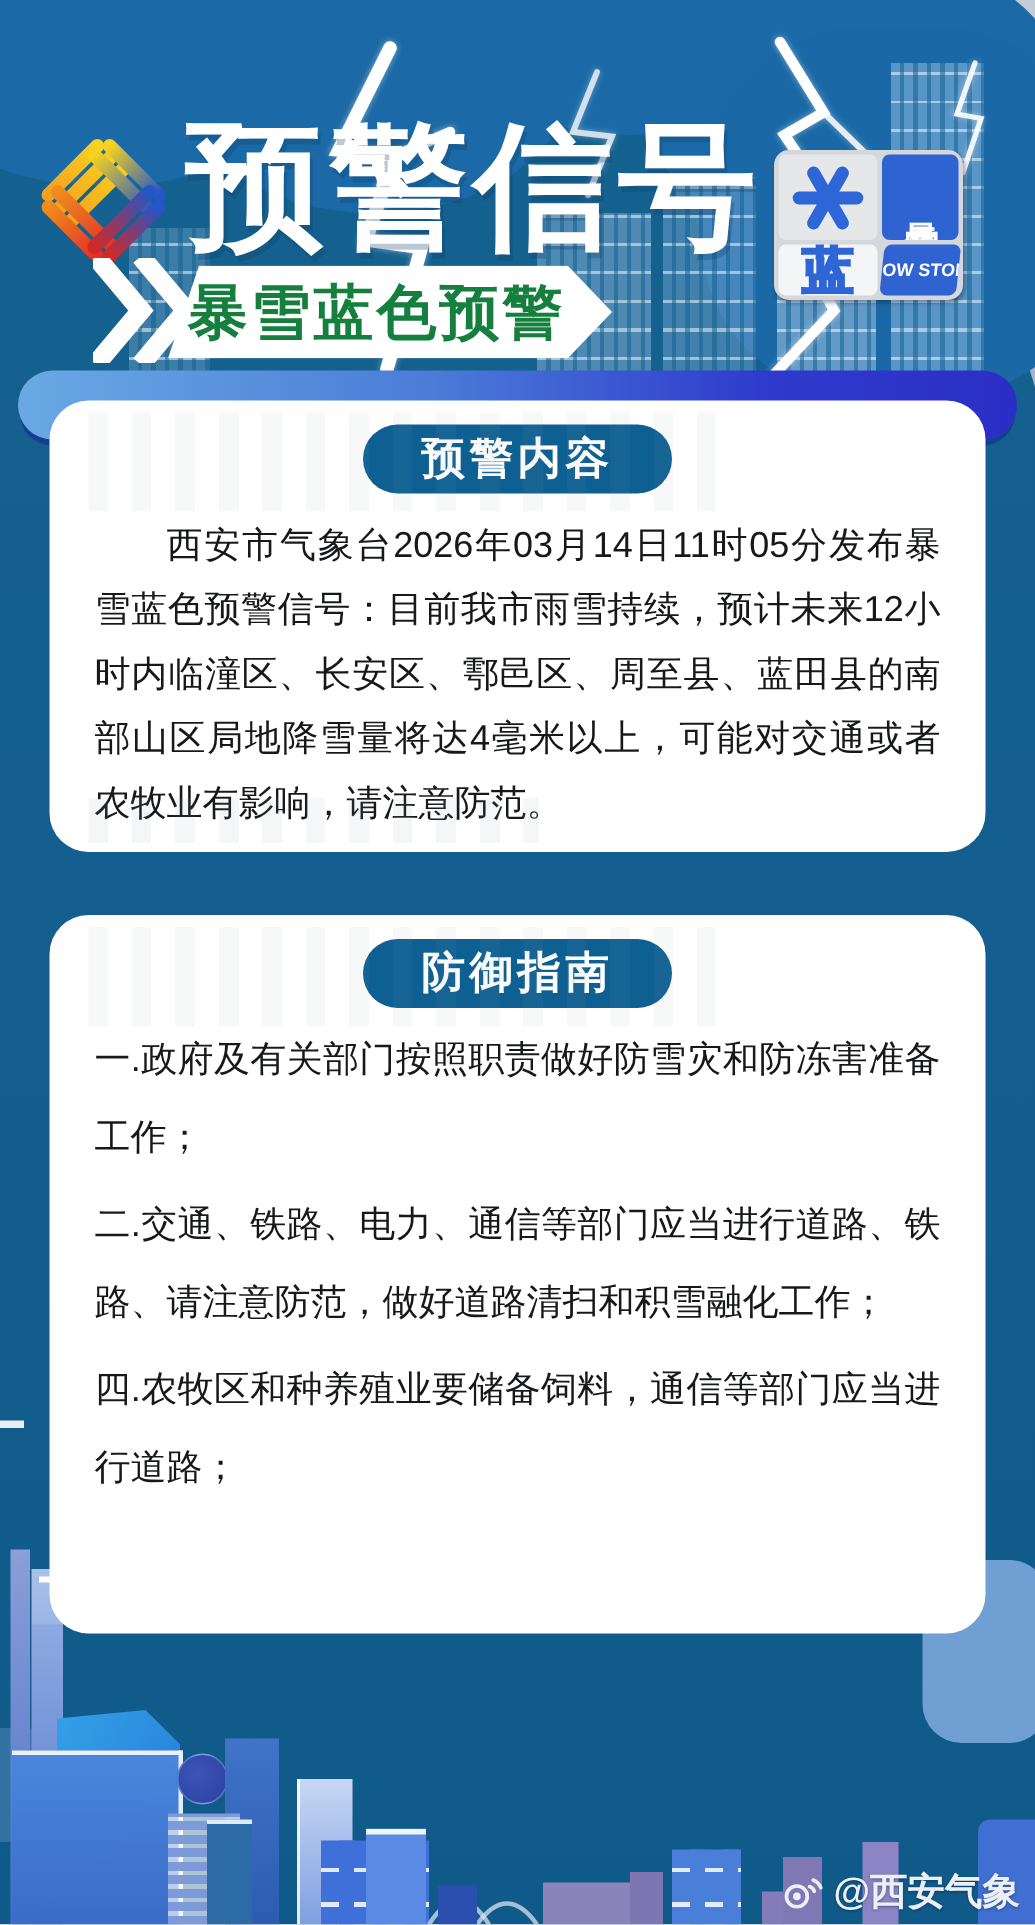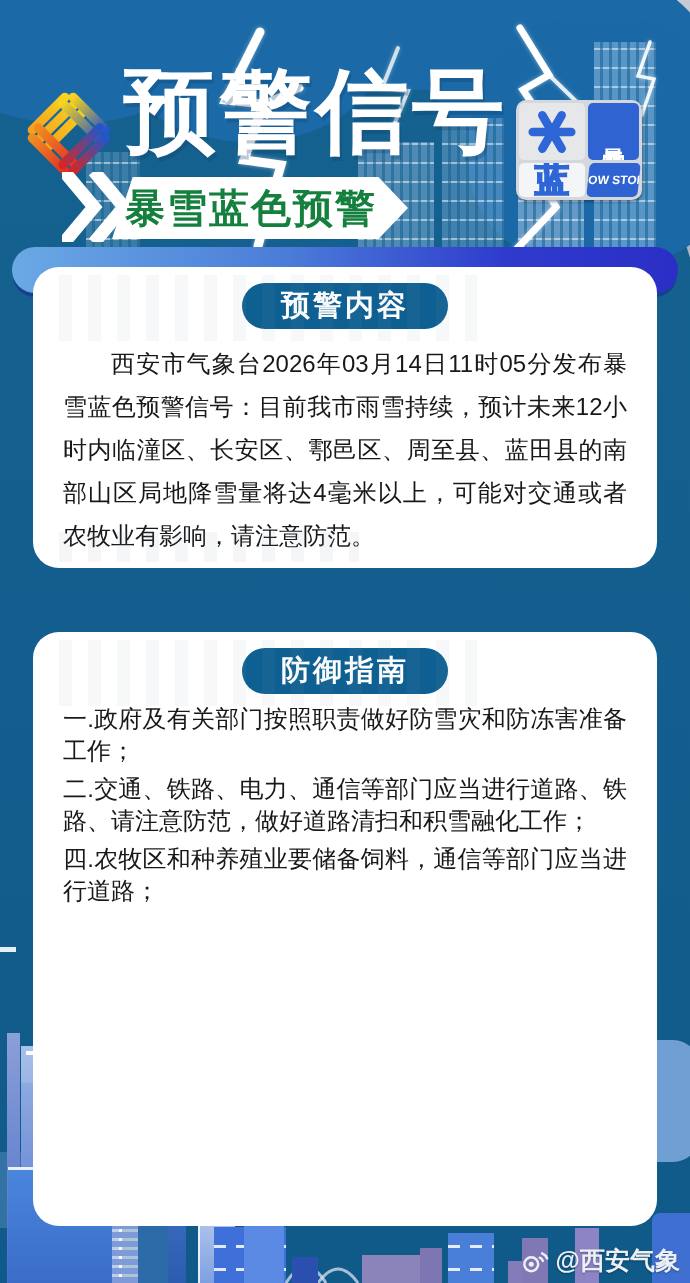--- a/index.html
+++ b/index.html
@@ -28,21 +28,21 @@
   .g1{left:358px;top:142px;width:76px;height:108px;background-color:rgba(165,202,235,.40);}
   .g2{left:442px;top:118px;width:62px;height:132px;background-color:rgba(140,185,225,.38);}
   .g3{left:518px;top:136px;width:66px;height:114px;background-color:rgba(190,215,240,.45);}
   .g4{left:594px;top:42px;width:62px;height:208px;background-color:rgba(150,196,232,.5);}
   .g5{left:86px;top:152px;width:54px;height:98px;background-color:rgba(160,200,230,.28);}
 
   .bolts{position:absolute;left:0;top:0;z-index:4;filter:drop-shadow(0 0 2px rgba(255,255,255,.45));}
 
   
   .logo{position:absolute;left:18px;top:82px;width:102px;height:104px;z-index:5;}
-  .title{position:absolute;left:124px;top:62px;z-index:5;color:#ffffff;
+  .title{position:absolute;left:124px;top:76px;z-index:5;color:#ffffff;
          font-size:92px;font-weight:900;letter-spacing:4px;line-height:1.08;
          text-shadow:2px 4px 0 rgba(16,60,104,.28);}
 
   .badge{position:absolute;left:516px;top:100px;width:126px;height:100px;z-index:5;
          background:#d4d7db;border-radius:10px;padding:3px;box-sizing:border-box;
          display:grid;grid-template-columns:66px 1fr;grid-template-rows:57px 1fr;gap:3px;
          box-shadow:1px 2px 3px rgba(10,30,60,.4);}
   .badge>div{border-radius:5px;display:flex;align-items:center;justify-content:center;overflow:hidden;}
   .q-flake{background:#e6e7e9;}
   .q-type{background:#2f63d2;color:#fff;font-weight:900;font-size:24px;line-height:25px;
@@ -66,30 +66,30 @@
             box-shadow:0 5px 0 -1px rgba(25,35,150,.55);}
 
   
   .card{position:absolute;left:33px;width:624px;background:#ffffff;border-radius:26px;z-index:6;
         box-sizing:border-box;}
   .card::before{content:"";position:absolute;left:26px;right:180px;top:8px;height:66px;
         background:repeating-linear-gradient(90deg,#8e9aa6 0 13px,transparent 13px 29px);opacity:.07;}
   .card-1{top:267px;height:301px;}
   .card-1::after{content:"";position:absolute;left:26px;width:300px;bottom:6px;height:30px;
         background:repeating-linear-gradient(90deg,#8e9aa6 0 13px,transparent 13px 29px);opacity:.09;}
-  .card-2{top:632px;height:594px;}
+  .card-2{top:610px;height:479px;}
 
   .pill{width:206px;height:46px;margin:16px auto 0;background:#0e6093;border-radius:23px;
         display:flex;align-items:center;justify-content:center;}
   .pill span{color:#fff;font-size:29px;font-weight:800;letter-spacing:3px;}
 
   .body-text{margin:13px 30px 0;font-size:24px;line-height:43px;color:#17181a;font-weight:500;
              text-align:justify;text-indent:2em;}
   .guide-list{margin:9px 30px 0;}
-  .guide-list p{margin:0 0 6px;font-size:24px;line-height:32px;color:#17181a;font-weight:500;
+  .guide-list p{margin:0 0 6px;font-size:24px;line-height:52px;color:#17181a;font-weight:500;
                 text-align:justify;}
 
   
   .skyline{position:absolute;left:0;bottom:0;width:690px;height:260px;z-index:2;}
   .bldg{position:absolute;}
   .win{background-image:
      repeating-linear-gradient(90deg,rgba(30,90,180,.0) 0 12px,var(--chop,rgba(40,100,200,.9)) 12px 22px),
      repeating-linear-gradient(0deg,transparent 0 12px,rgba(255,255,255,.85) 12px 15px,transparent 15px 23px);}
   .soft-cloud-r{position:absolute;left:615px;top:1040px;width:84px;height:122px;z-index:1;
      background:#7aa6da;border-radius:26px;opacity:.9;}

